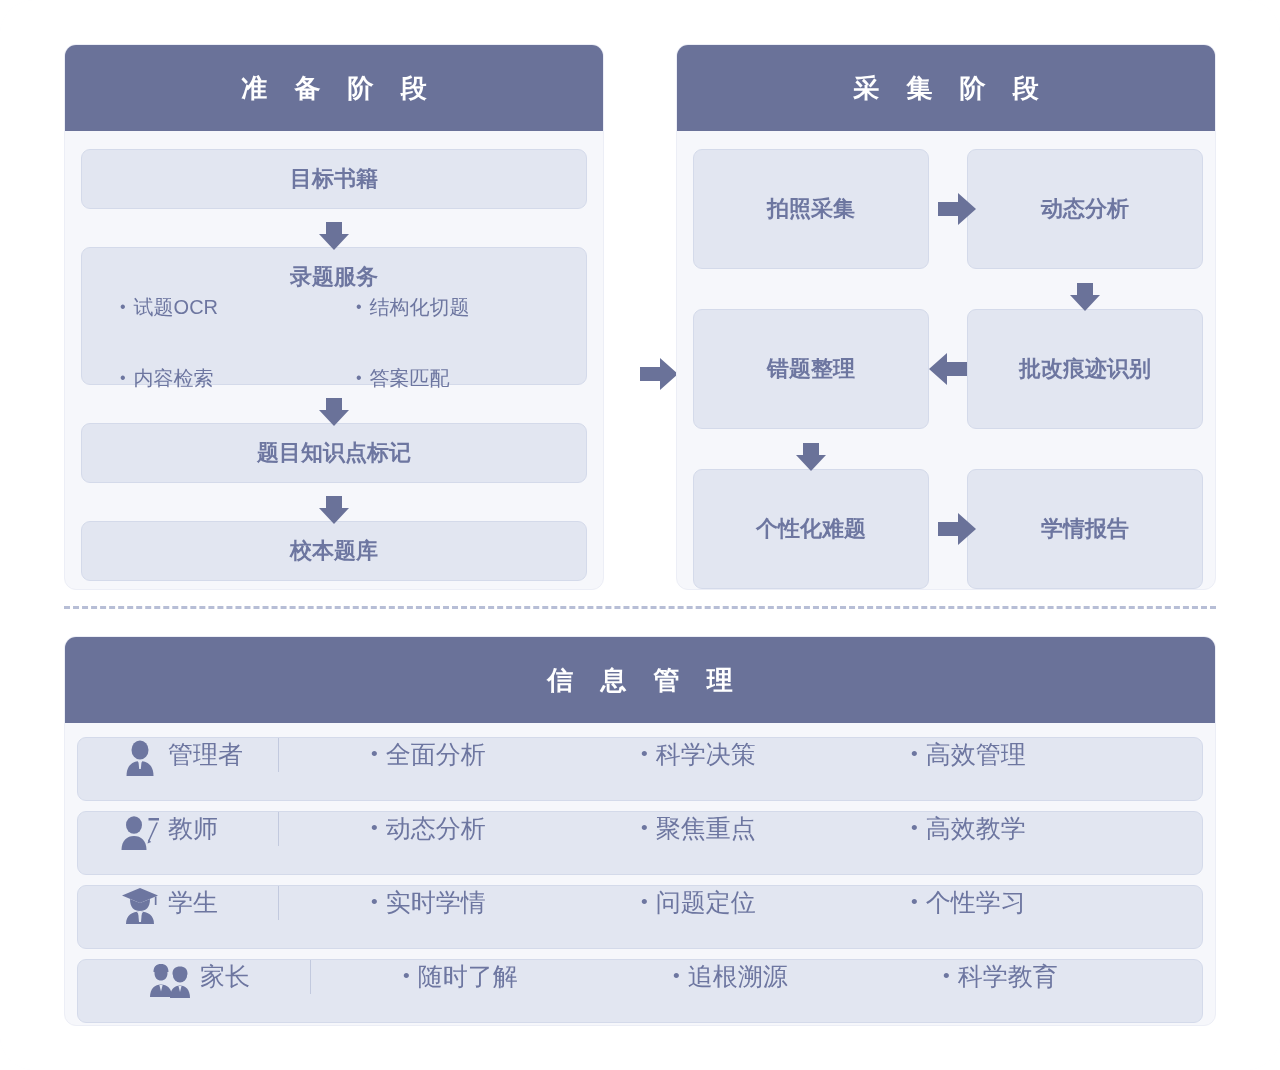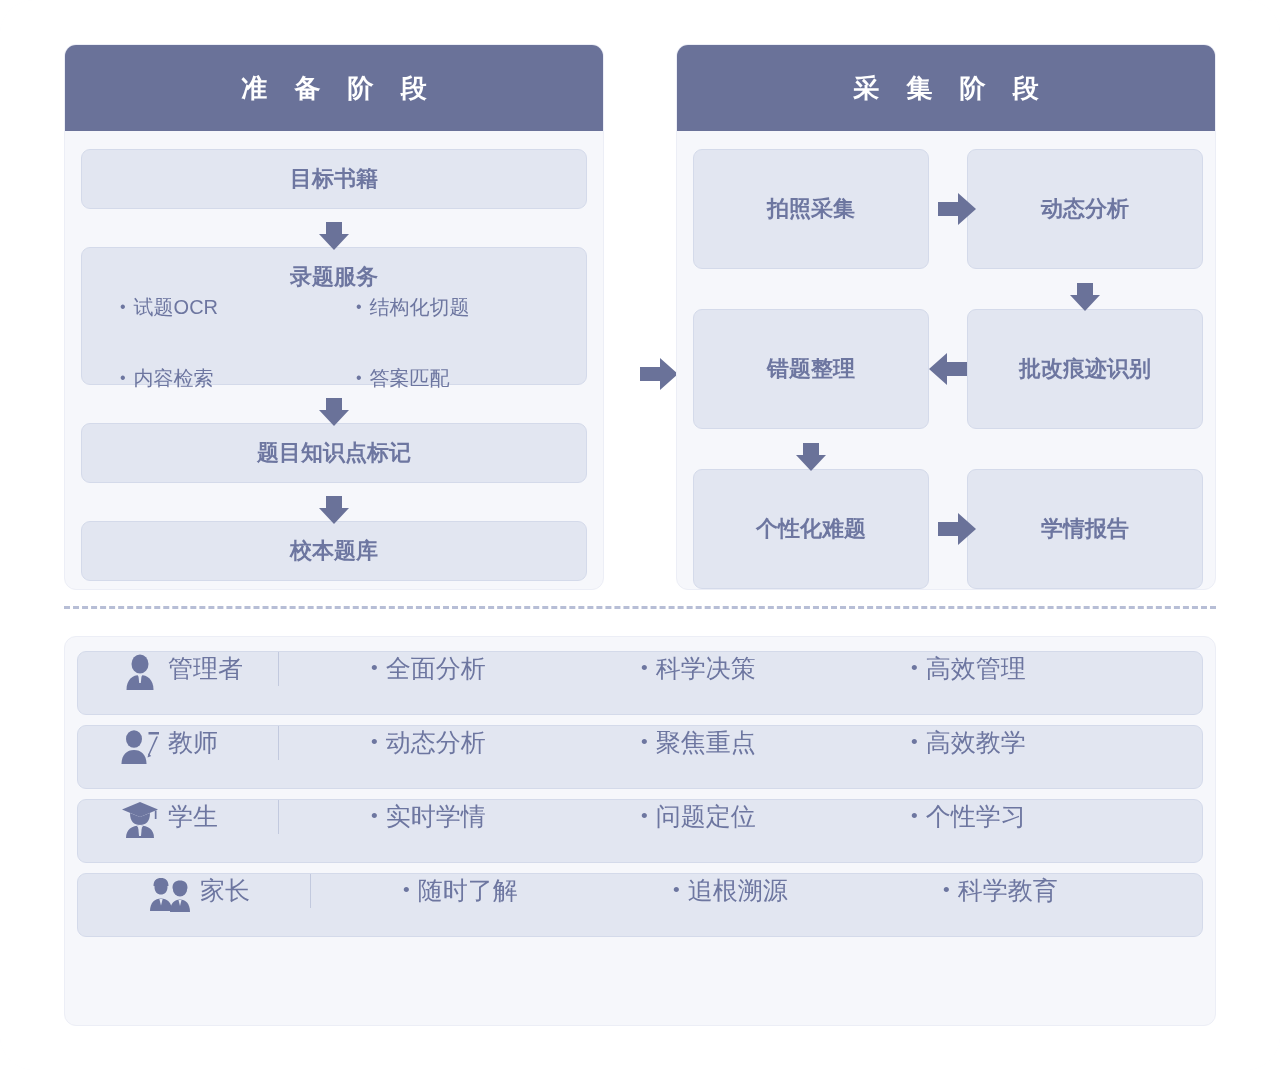--- a/index.html
+++ b/index.html
@@ -387,20 +387,21 @@
           <div class="node node-cell">学情报告</div>
 
         </div>
       </div>
     </div>
   </div>
 
   <div class="divider"></div>
 
   <div class="panel-info">
+    <div class="panel-header">信 息 管 理</div>
     <div class="info-body">
 
       <div class="info-row">
         <div class="role-icon">
           <svg width="40" height="40" viewBox="0 0 40 40">
             <ellipse cx="20" cy="12" rx="8.5" ry="9.5" fill="#6d76a0"></ellipse>
             <path d="M6.5 38 C6.5 27.5 12.5 23 20 23 C27.5 23 33.5 27.5 33.5 38 Z" fill="#6d76a0"></path>
             <path d="M18.6 25 L21.4 25 L20.8 31 L19.2 31 Z" fill="#e2e6f1"></path>
             <path d="M17.6 23.2 L20 27 L22.4 23.2 L20 22.2 Z" fill="#e2e6f1"></path>
           </svg>

